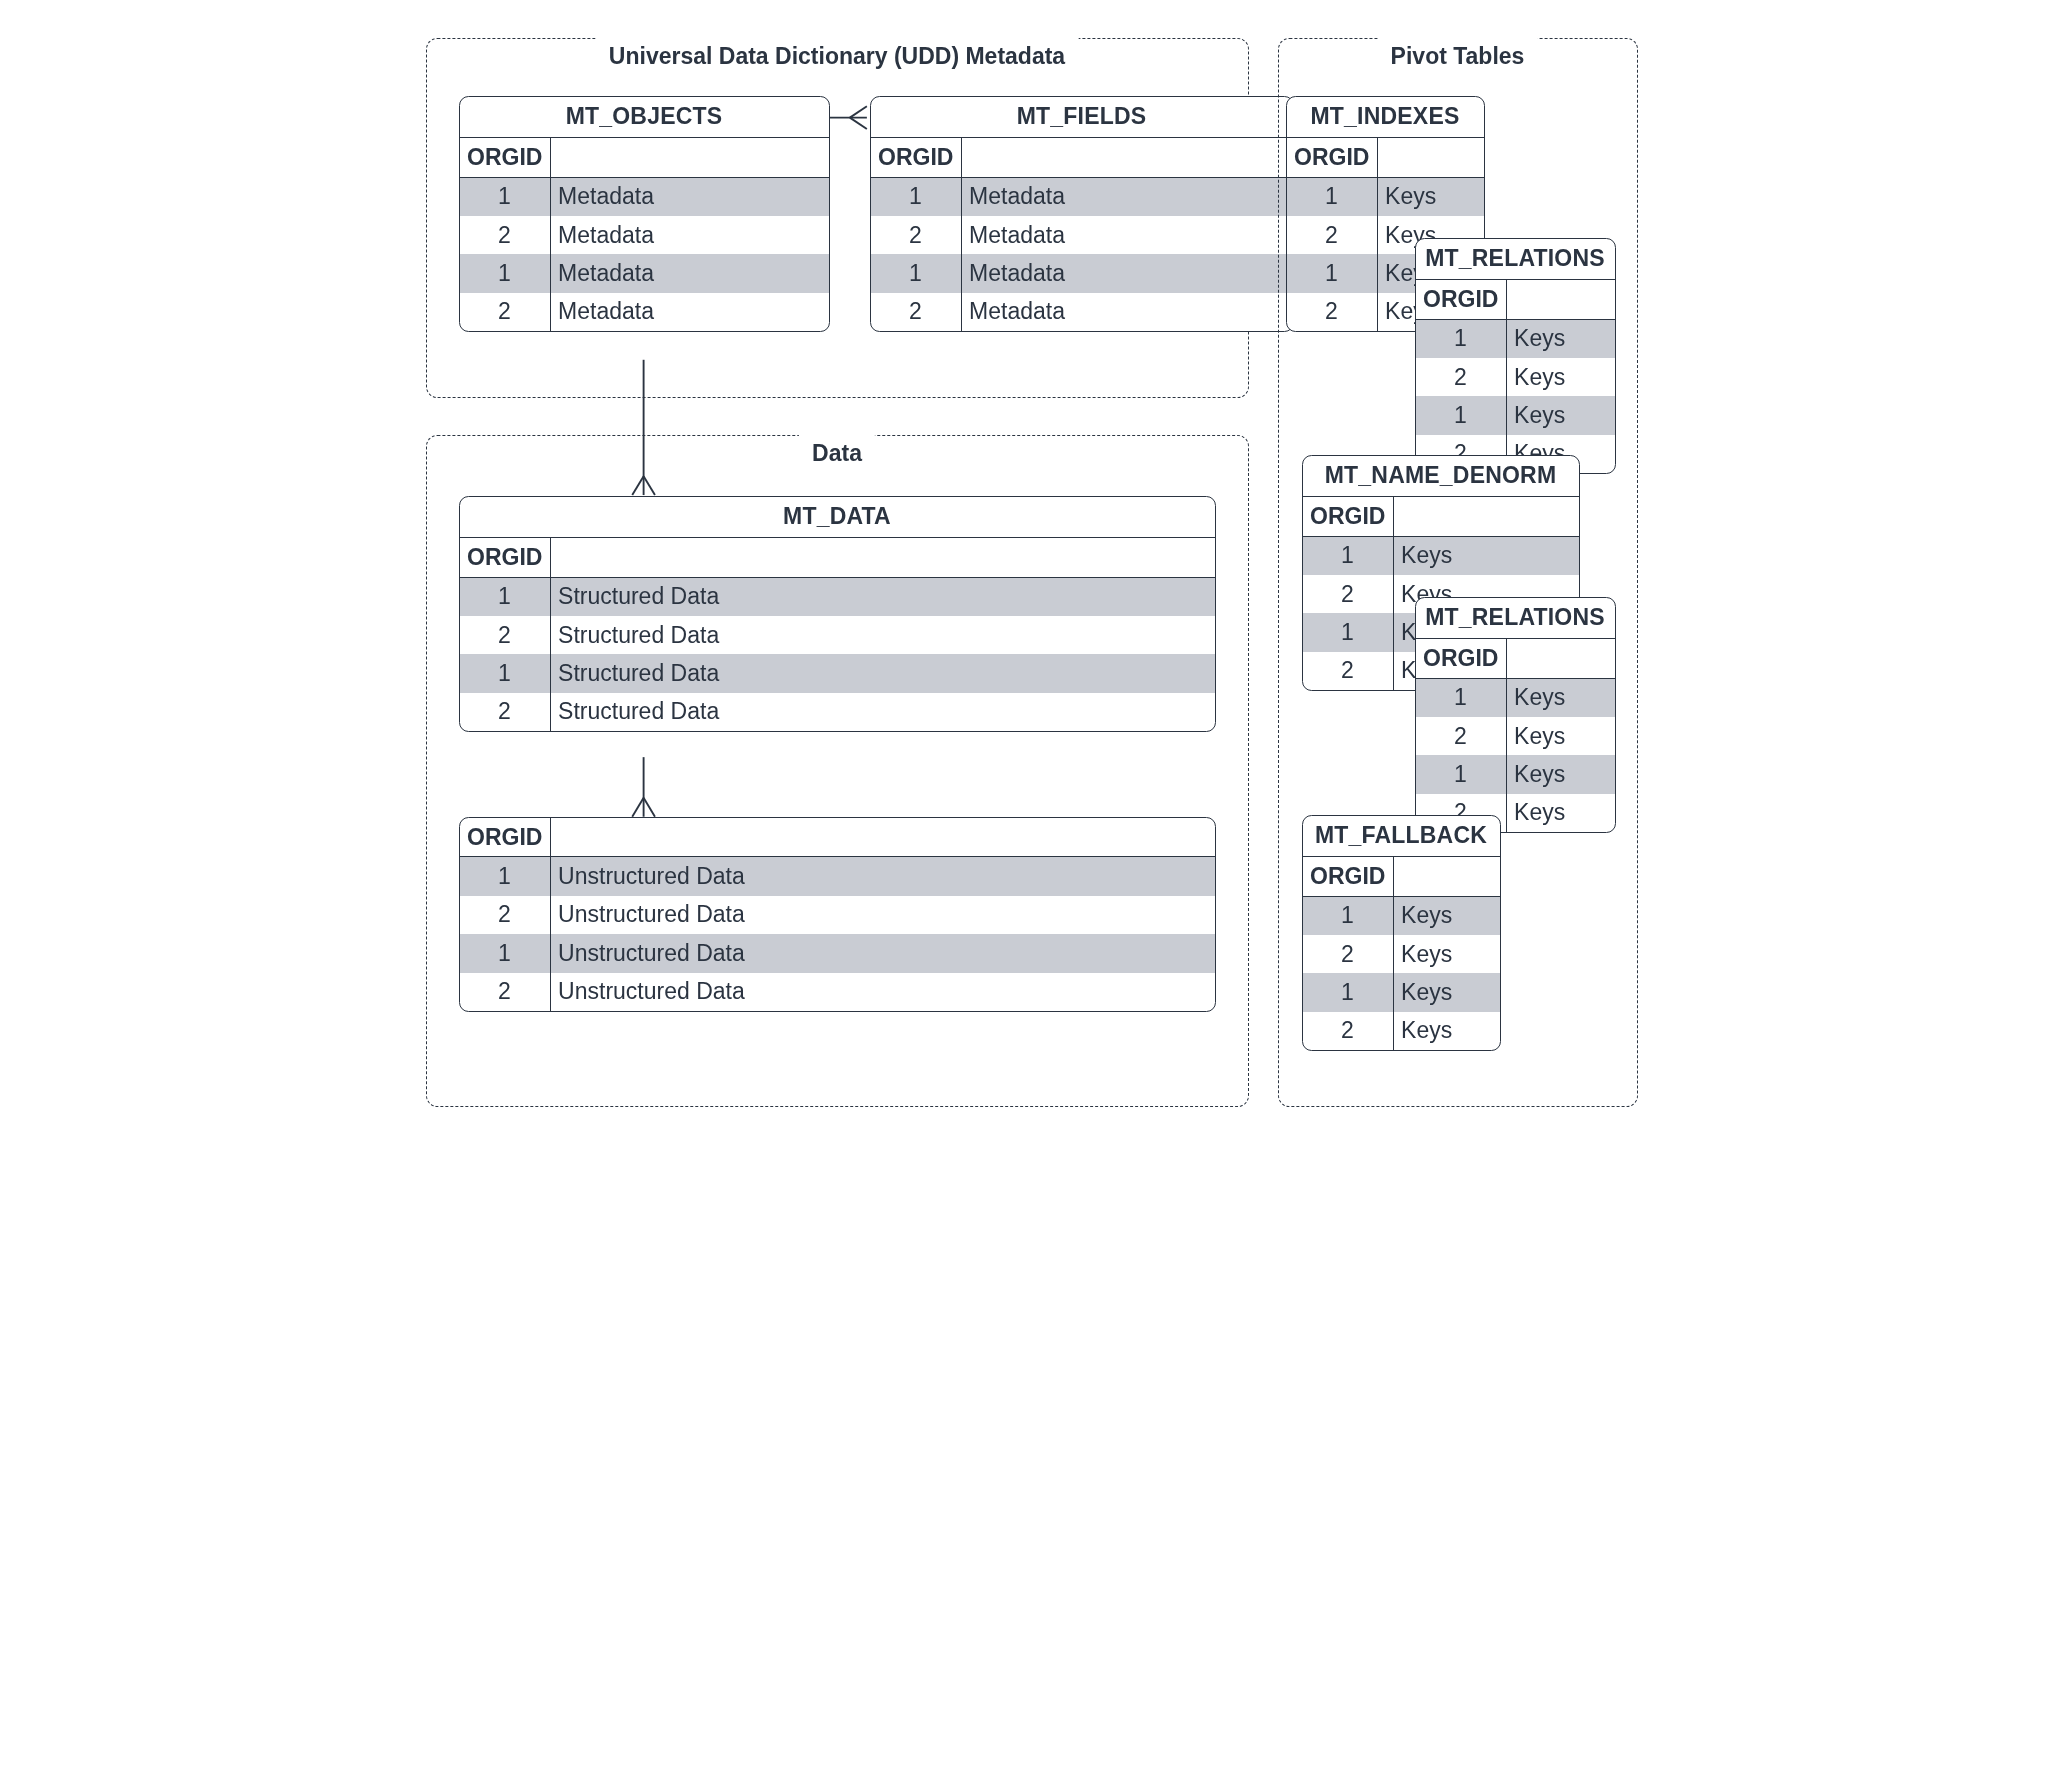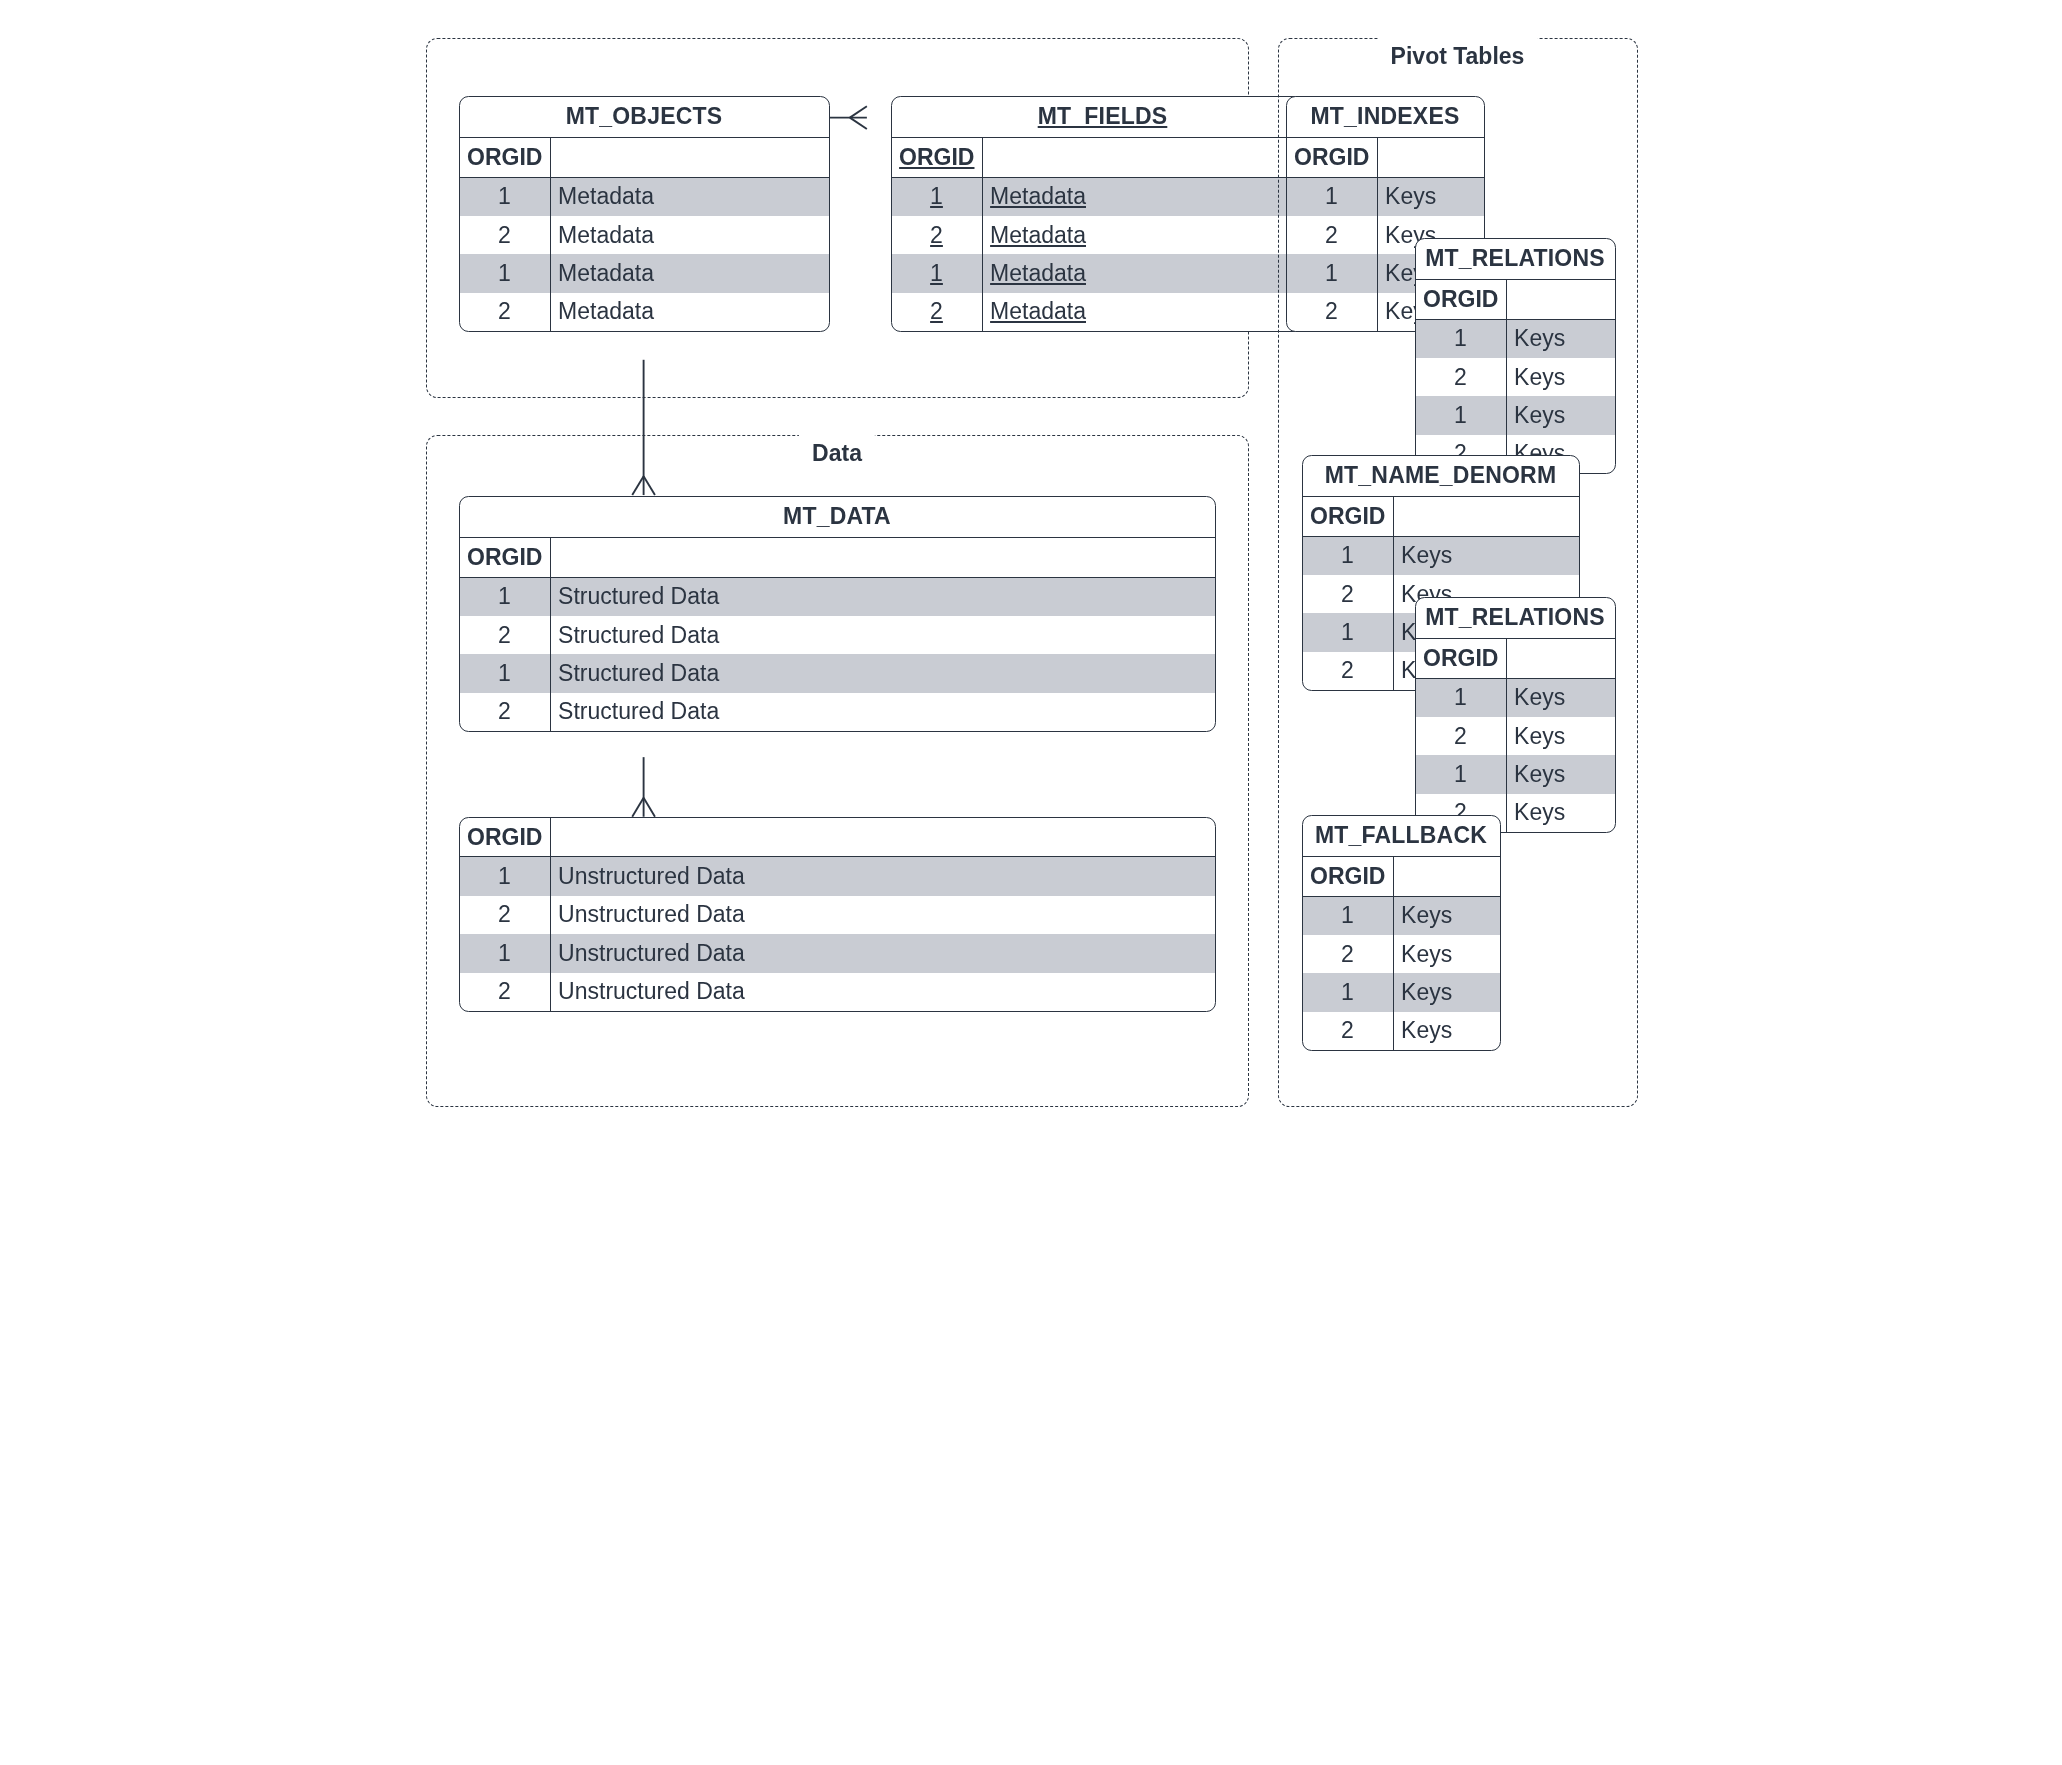--- a/index.html
+++ b/index.html
@@ -75,20 +75,21 @@
     </g>
 
     <g stroke="#2b3441" stroke-width="2" fill="none">
       <line x1="230" y1="760" x2="230" y2="823"></line>
       <line x1="230" y1="803" x2="218" y2="823"></line>
       <line x1="230" y1="803" x2="242" y2="823"></line>
     </g>
   </svg>
 
   <div class="region" style="left:0; top:0; width:823px; height:360px;">
+    <div class="region-title">Universal Data Dictionary (UDD) Metadata</div>
 
     <div class="dtable" style="left:32px; top:57px; width:371px;">
         <div class="dt-title">MT_OBJECTS</div>
         <div class="dt-head">
           <div class="c1">ORGID</div>
           <div class="c2"></div>
         </div>
         <div class="dt-row shade">
           <div class="c1">1</div>
           <div class="c2">Metadata</div>
@@ -99,21 +100,21 @@
         </div>
         <div class="dt-row shade">
           <div class="c1">1</div>
           <div class="c2">Metadata</div>
         </div>
         <div class="dt-row">
           <div class="c1">2</div>
           <div class="c2">Metadata</div>
         </div>
       </div>
-    <div class="dtable" style="left:464px; top:57px; width:424px;text-decoration:underline;">
+    <div class="dtable" style="left:443px; top:57px; width:424px;">
         <div class="dt-title">MT_FIELDS</div>
         <div class="dt-head">
           <div class="c1">ORGID</div>
           <div class="c2"></div>
         </div>
         <div class="dt-row shade">
           <div class="c1">1</div>
           <div class="c2">Metadata</div>
         </div>
         <div class="dt-row">

